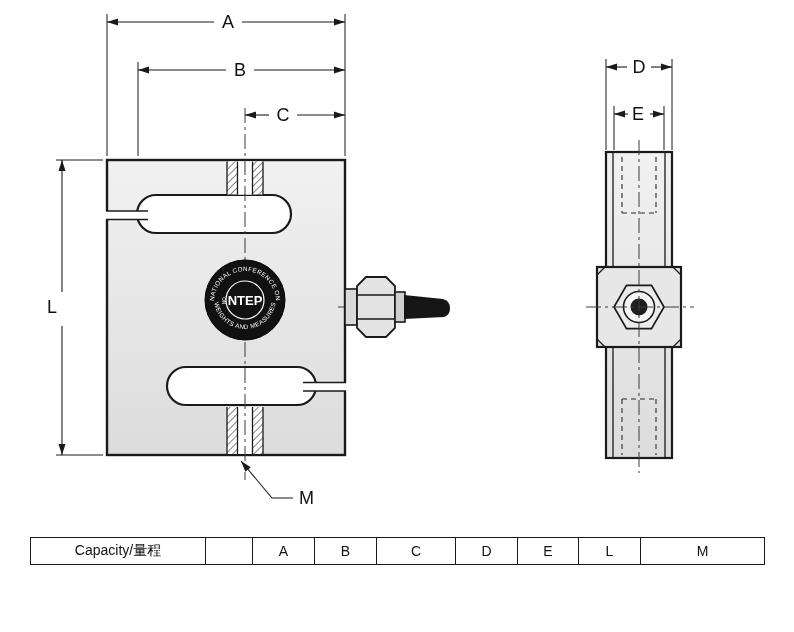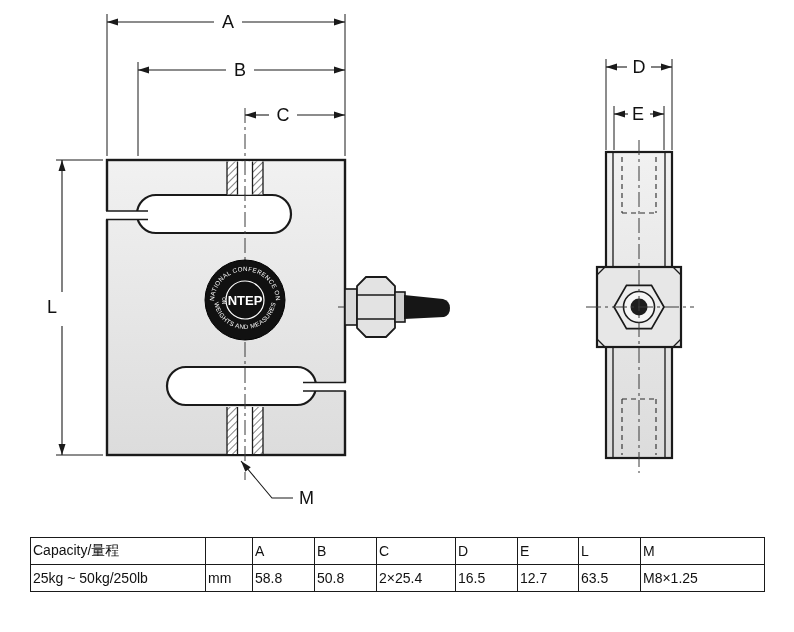--- a/index.html
+++ b/index.html
@@ -7,21 +7,21 @@
         font-family:"Liberation Sans",sans-serif;color:#111}
   .drawing-svg{position:absolute;left:0;top:0}
   .ext{stroke:#1a1a1a;stroke-width:1;fill:none}
   .dim{stroke:#1a1a1a;stroke-width:1.1;fill:none}
   .cl{stroke:#3a3a3a;stroke-width:1;stroke-dasharray:15 4 3 4;fill:none}
   .thr{stroke:#2a2a2a;stroke-width:1.1;stroke-dasharray:5 4;fill:none}
   .thin{stroke:#1a1a1a;stroke-width:1.3;fill:none}
   .dimtxt{font-size:18px;fill:#111}
   .spec-table{position:absolute;left:30px;top:537px;border-collapse:collapse;
               table-layout:fixed;background:#fff}
-  .spec-table td,.spec-table th{border:1.2px solid #1a1a1a;height:26px;text-align:left;
+  .spec-table td,.spec-table th{border:1.2px solid #1a1a1a;height:26px;text-align:center;
               vertical-align:middle;font-size:14px;font-weight:400;color:#111;
               padding:0 2px;white-space:nowrap}
 </style>
 </head>
 <body>
 
 <div class="page">
 
   <svg class="drawing-svg" width="794" height="530" viewBox="0 0 794 530">
     <defs>
@@ -202,27 +202,16 @@
         <th>A</th>
         <th>B</th>
         <th>C</th>
         <th>D</th>
         <th>E</th>
         <th>L</th>
         <th>M</th>
       </tr>
     </thead>
     <tbody>
-      <tr>
-        <td>25kg ~ 50kg/250lb</td>
-        <td>mm</td>
-        <td>58.8</td>
-        <td>50.8</td>
-        <td>2×25.4</td>
-        <td>16.5</td>
-        <td>12.7</td>
-        <td>63.5</td>
-        <td>M8×1.25</td>
-      </tr>
     </tbody>
   </table>
 
 </div>
 
 </body></html>

